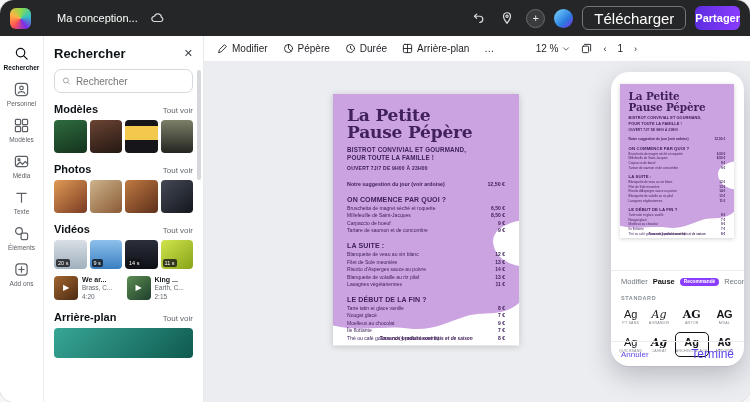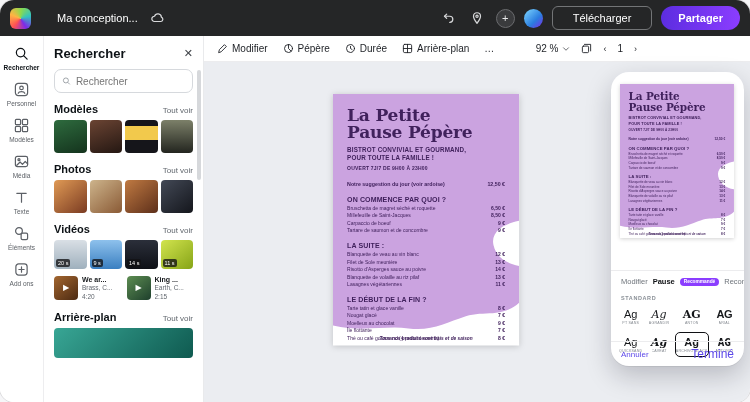--- a/index.html
+++ b/index.html
@@ -14,23 +14,23 @@
           background:conic-gradient(from 220deg,#ff5154,#ffb443,#8bdb4d,#32c4c0,#7d2ae8,#ff5154); }
   .doc-title { color:#fff; font-size:11px;padding-left:17px; }
   .tb-icon { width:20px; height:20px; display:grid; place-items:center; color:#d7d8da; }
   .tb-icon svg { width:14px; height:14px; stroke:currentColor; fill:none; stroke-width:1.4;
                  stroke-linecap:round; stroke-linejoin:round; }
   .tb-spacer { flex:1; }
   .avatar-plus { width:19px; height:19px; border-radius:50%; background:#3a3b3d; border:1px solid #6a6b6e;
                  color:#e8e9ea; font-size:11px; display:grid; place-items:center; }
   .avatar { width:19px; height:19px; border-radius:50%;
             background:linear-gradient(135deg,#7fd8ff,#2b7de0 60%,#7d2ae8); }
-  .btn-download { height:24px; padding:0 20px; border:1px solid #737577; border-radius:6px;
-                  background:transparent; color:#fff; font-size:11px; display:flex; align-items:center; }
-  .btn-share { height:24px; padding:0 17px; border:none; border-radius:12px;
+  .btn-download { height:24px; padding:0 11px; border:1px solid #737577; border-radius:6px;
+                  background:transparent; color:#fff; font-size:15px; display:flex; align-items:center; }
+  .btn-share { height:24px; padding:0 0; border:none; border-radius:6px;
                background:linear-gradient(90deg,#5c2de0,#8b3dff); color:#fff; font-size:11px;
                font-weight:700; display:flex; align-items:center; }
 
   
   .rail { position:absolute; top:36px; left:0; width:44px; bottom:0; background:#fff;
           border-right:1px solid #ededef; display:flex; flex-direction:column; align-items:center;
           padding-top:5px; z-index:30; }
   .rail-item { width:44px; padding:5px 0 6px; display:flex; flex-direction:column; align-items:center;
                gap:3px; color:#5c6066; font-size:6.5px; }
   .rail-item.active { color:#0d1216; font-weight:700; }
@@ -346,21 +346,21 @@
           <rect x="2" y="2" width="12" height="12" rx="2"></rect>
           <path d="M2 8h12M8 2v12"></path>
         </svg>
       <span>Arrière-plan</span>
     </div>
     <div class="tool">
       <span>…</span>
     </div>
     <div class="tool-right">
       <div class="tool">
-        <span>92 %</span>
+        <span>12 %</span>
         <svg viewBox="0 0 16 16" style="width:8px;height:8px;">
             <path d="M3 5.5l5 5 5-5"></path>
           </svg>
       </div>
       <div class="tool">
         <svg viewBox="0 0 16 16">
             <rect x="2" y="4.5" width="9" height="9.5" rx="1.5"></rect>
             <path d="M5 2h9v9.5"></path>
           </svg>
       </div>

